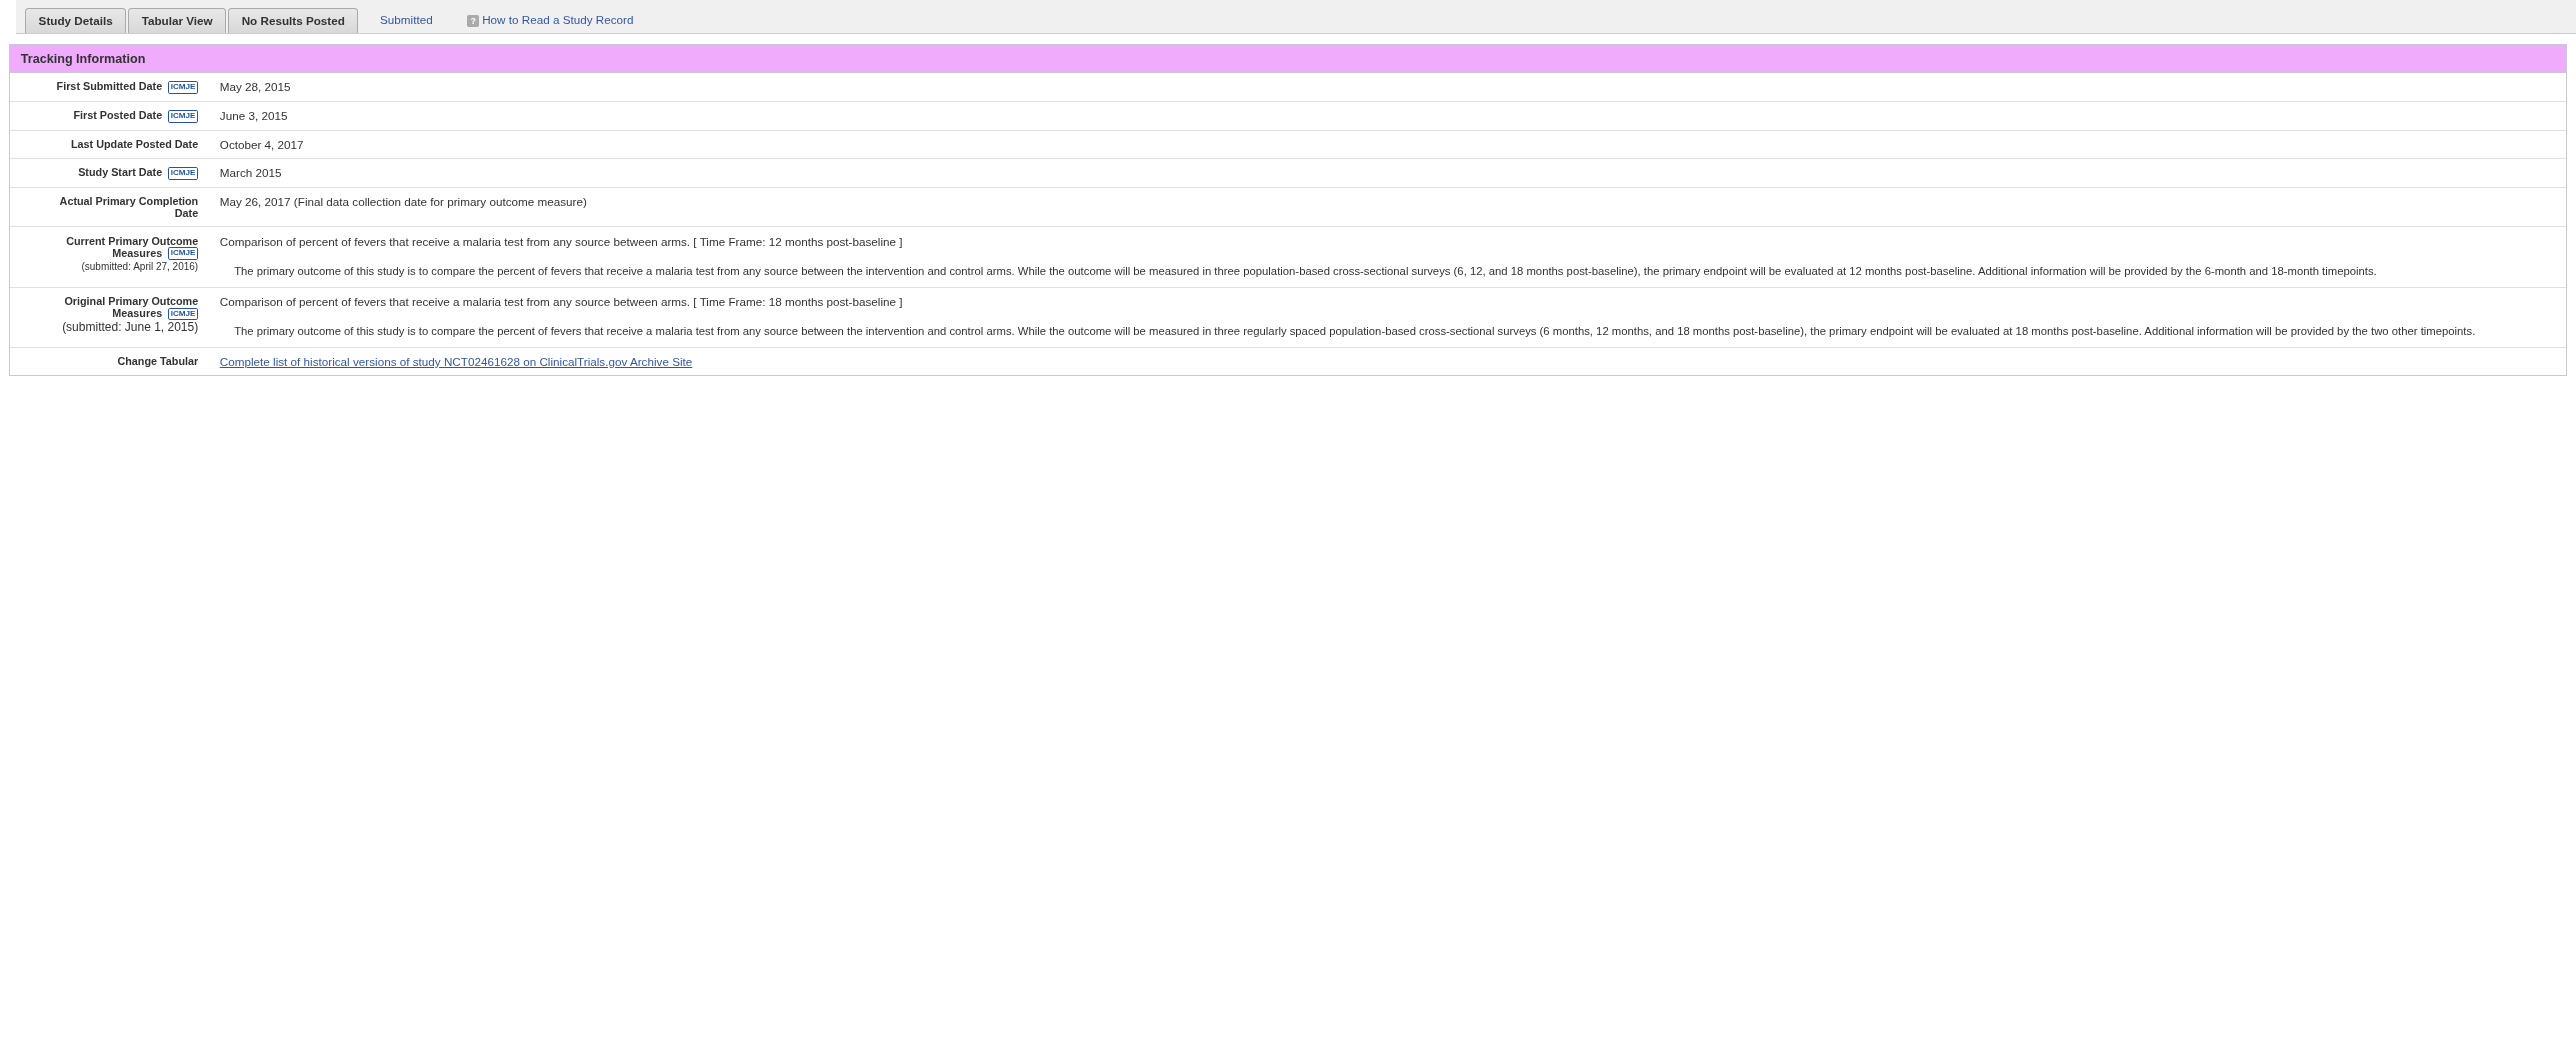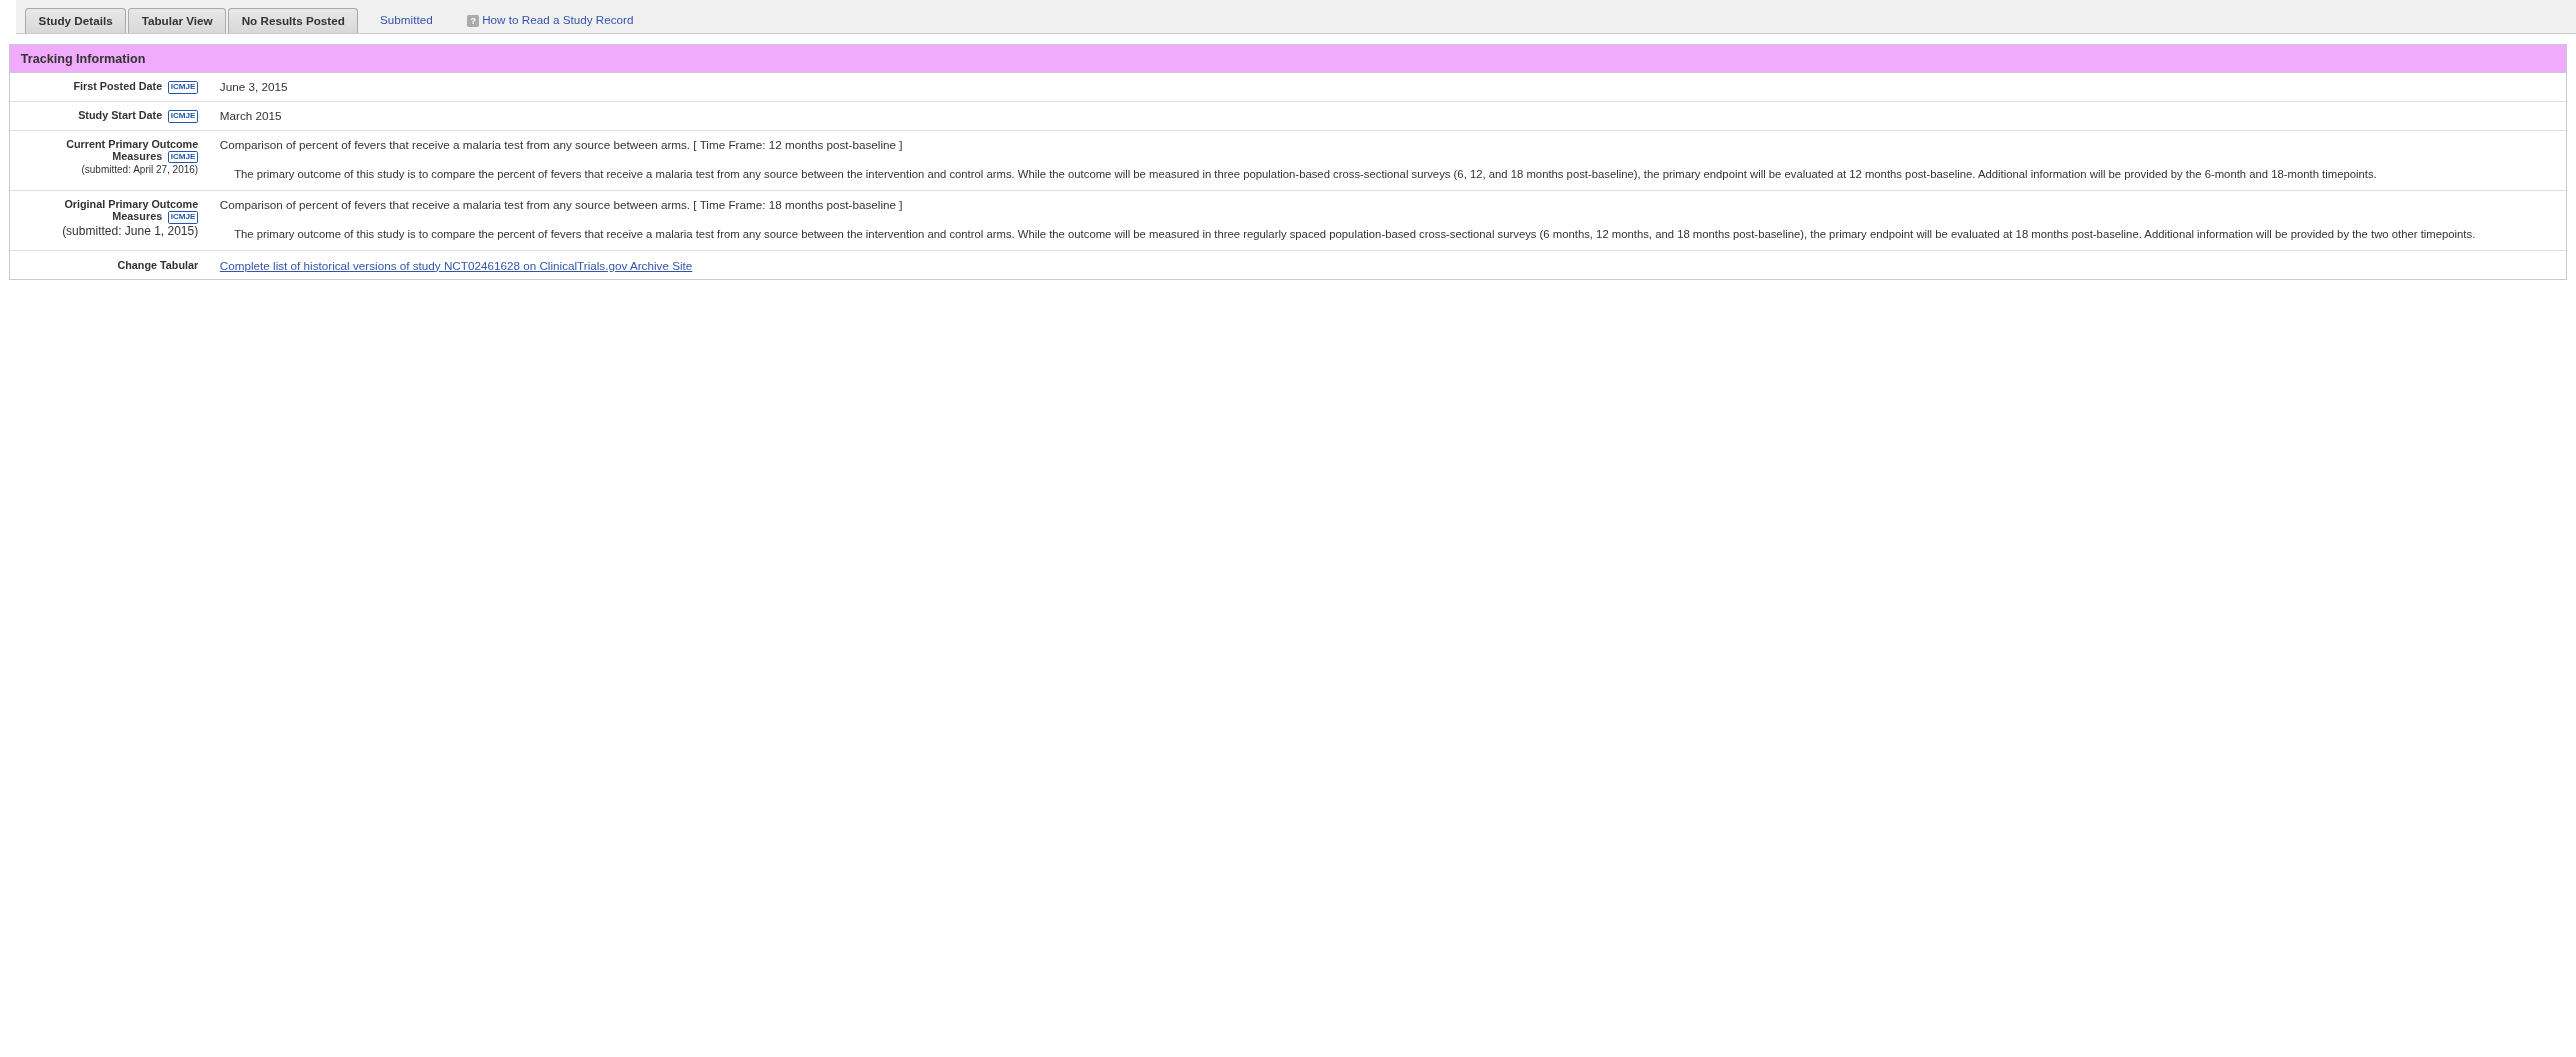--- a/index.html
+++ b/index.html
@@ -138,38 +138,57 @@
     <span class="help-icon">?</span><span>How to Read a Study Record</span>
   </a>
 </div>
 
 <div class="main-content">
   <div class="section">
     <div class="section-header">Tracking Information</div>
     <table class="info-table">
       <tbody>
 
+        <tr>
+          <td class="label-cell">
+            <span>First Submitted Date</span>
+            <span class="icmje-badge">ICMJE</span>
+          </td>
+          <td class="value-cell">May 28, 2015</td>
+        </tr>
 
         <tr>
           <td class="label-cell">
             <span>First Posted Date</span>
             <span class="icmje-badge">ICMJE</span>
           </td>
           <td class="value-cell">June 3, 2015</td>
         </tr>
 
+        <tr>
+          <td class="label-cell">
+            <span>Last Update Posted Date</span>
+          </td>
+          <td class="value-cell">October 4, 2017</td>
+        </tr>
 
         <tr>
           <td class="label-cell">
             <span>Study Start Date</span>
             <span class="icmje-badge">ICMJE</span>
           </td>
           <td class="value-cell">March 2015</td>
         </tr>
 
+        <tr>
+          <td class="label-cell" style="white-space:normal; text-align:right;">
+            <span>Actual Primary Completion<br>Date</span>
+          </td>
+          <td class="value-cell">May 26, 2017   (Final data collection date for primary outcome measure)</td>
+        </tr>
 
         <tr>
           <td class="label-cell" style="white-space:normal; text-align:right;">
             <span>Current Primary Outcome<br>Measures</span>
             <span class="icmje-badge">ICMJE</span>
             <br>
             <span style="font-weight:normal; font-size:10px;">(submitted: April 27, 2016)</span>
           </td>
           <td class="value-cell">
             <span>Comparison of percent of fevers that receive a malaria test from any source between arms. [ Time Frame: 12 months post-baseline ]</span>

